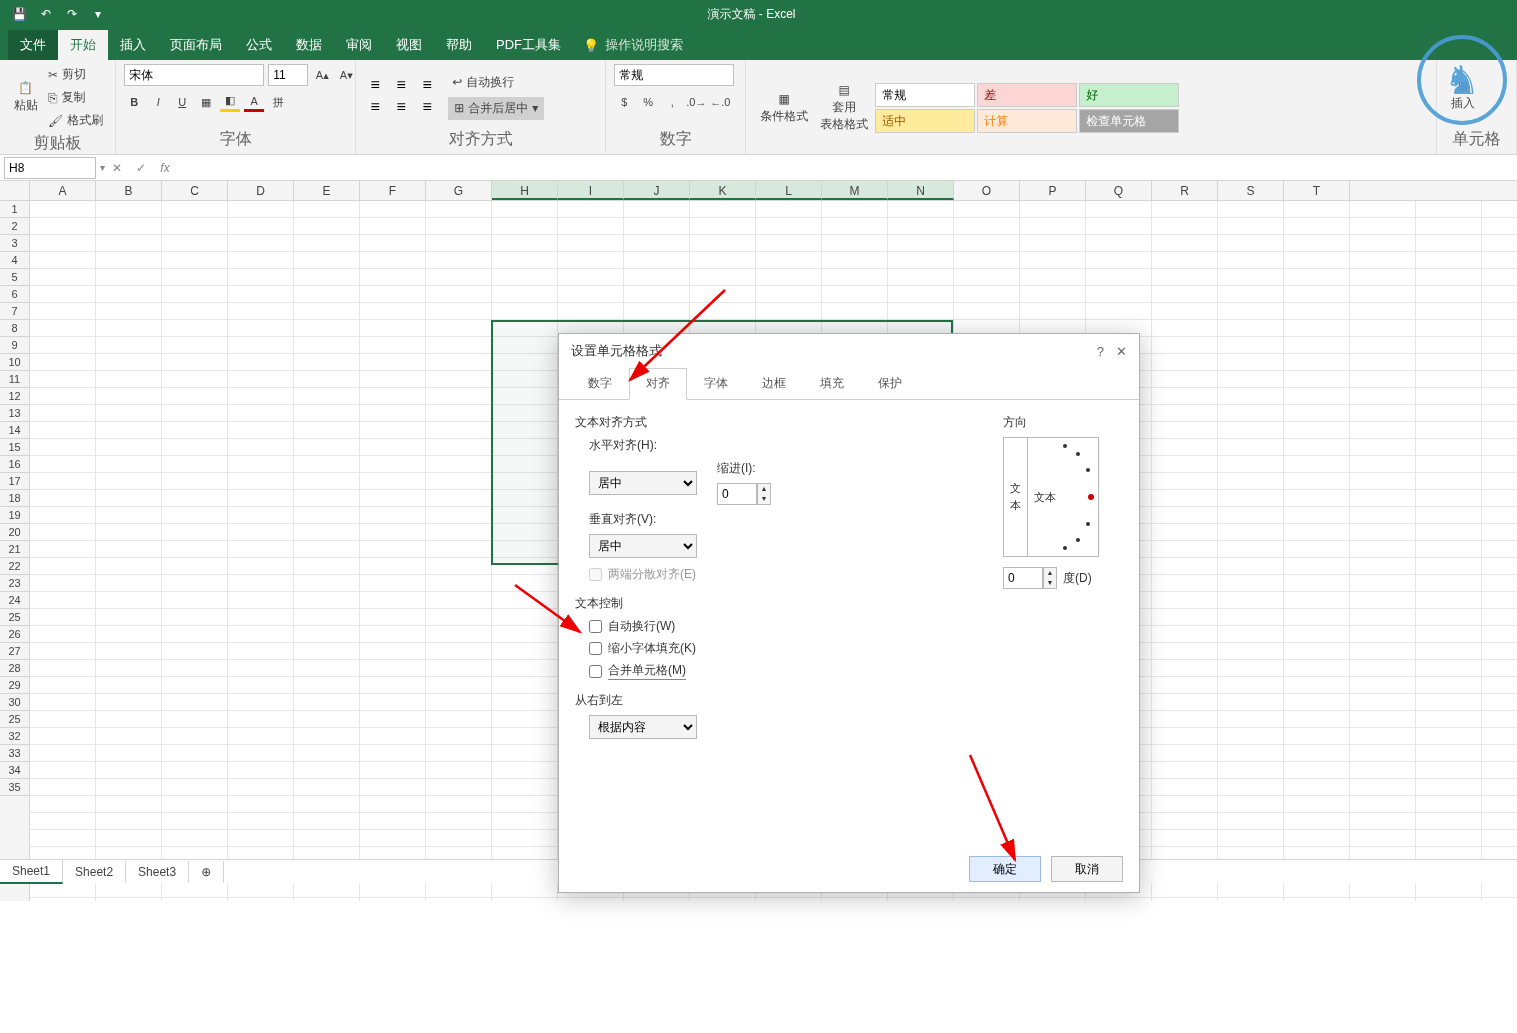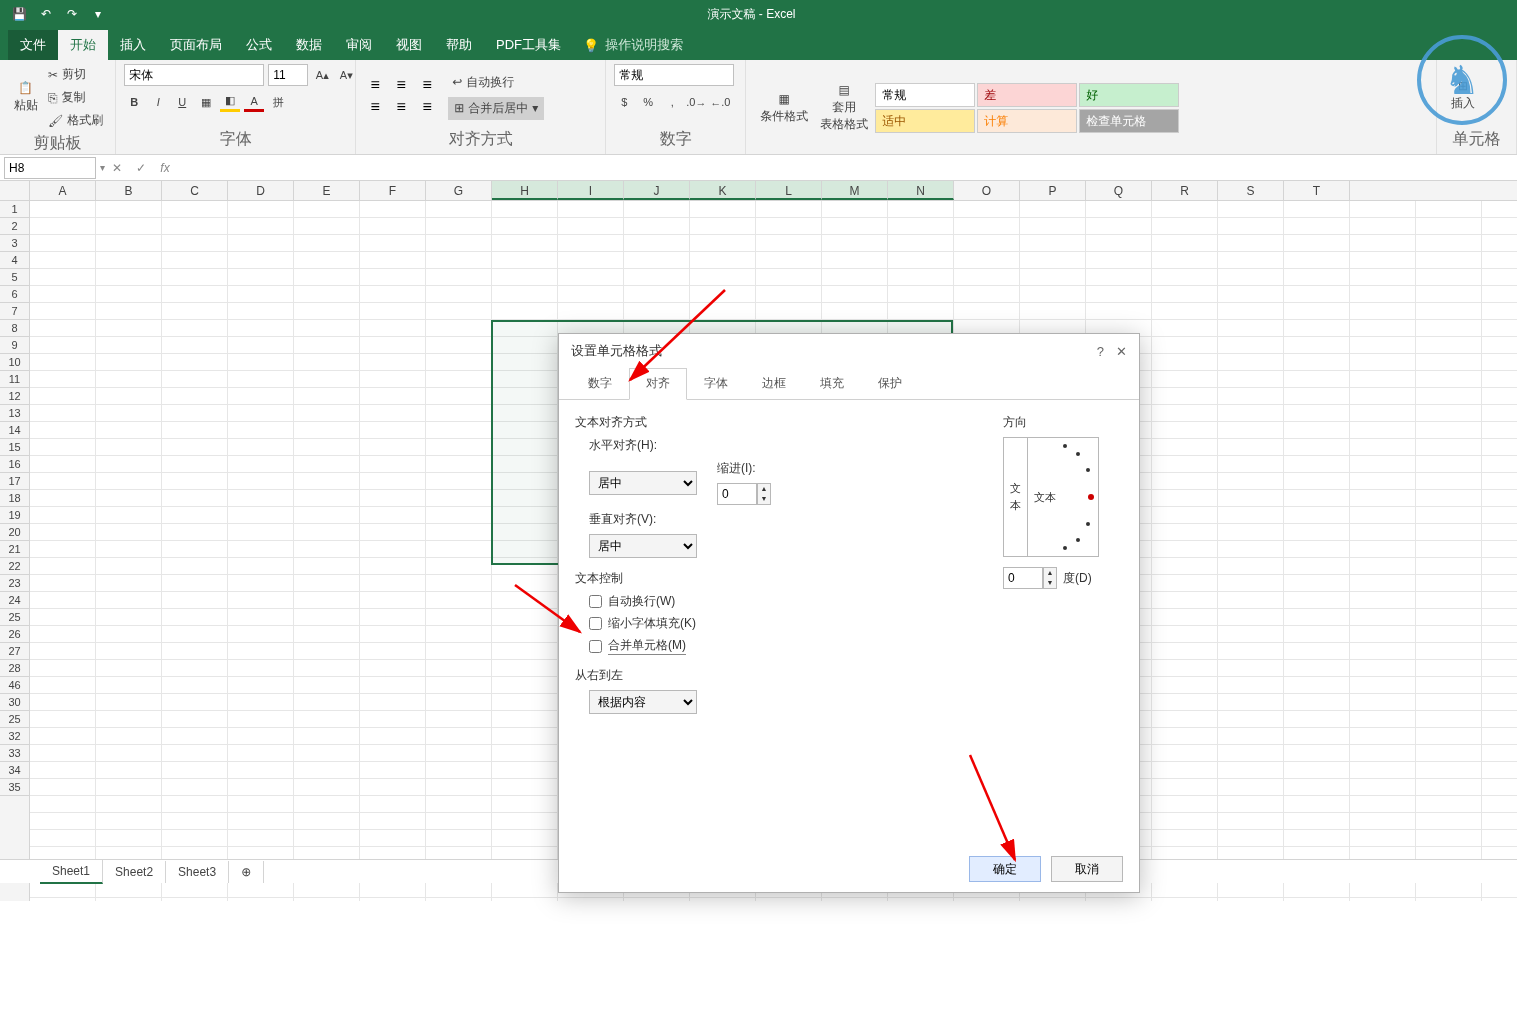--- a/index.html
+++ b/index.html
@@ -56,21 +56,21 @@
 .row-headers { width: 30px; background: #f4f4f4; border-right: 1px solid #d4d4d4; }
 .row-h { height: 17px; border-bottom: 1px solid #d4d4d4; text-align: center; font-size: 11px; color: #444; line-height: 17px; }
 .cells { position: relative; flex: 1; }
 .cell-grid { position: absolute; inset: 0; background:
   repeating-linear-gradient(to right, transparent 0, transparent 65px, #e6e6e6 65px, #e6e6e6 66px),
   repeating-linear-gradient(to bottom, transparent 0, transparent 16px, #e6e6e6 16px, #e6e6e6 17px);
 }
 .selection { position: absolute; border: 2px solid #217346; background: rgba(33,115,70,0.05); }
 
 
-.sheet-tabs { position: absolute; bottom: 150px; left: 0; right: 0; height: 24px; background: #fff; border-top: 1px solid #d4d4d4; display: flex; align-items: center; padding-left: 40px; font-size: 12px; color: #444; }
+.sheet-tabs { position: absolute; bottom: 150px; left: 0; right: 0; height: 24px; background: #fff; border-top: 1px solid #d4d4d4; display: flex; align-items: center; font-size: 12px; color: #444; }
 .sheet-tab { padding: 4px 12px; border-right: 1px solid #d4d4d4; }
 .sheet-tab.active { background: #fff; border-bottom: 2px solid #217346; font-weight: 500; }
 
 
 .dialog { position: absolute; left: 558px; top: 333px; width: 582px; height: 560px; background: #fff; border: 1px solid #b0b0b0; box-shadow: 0 4px 24px rgba(0,0,0,0.25); display: flex; flex-direction: column; }
 .dialog-title { height: 34px; display: flex; align-items: center; justify-content: space-between; padding: 0 12px; font-size: 13px; color: #333; }
 .dialog-title .win-btns { display: flex; gap: 12px; color: #666; }
 .dialog-tabs { display: flex; padding: 0 12px; border-bottom: 1px solid #d0d0d0; }
 .dialog-tab { padding: 6px 16px; font-size: 12px; color: #555; border: 1px solid transparent; cursor: pointer; }
 .dialog-tab.active { background: #fff; border: 1px solid #d0d0d0; border-bottom: 1px solid #fff; margin-bottom: -1px; }
@@ -318,21 +318,21 @@
         <div class="row-h">19</div>
         <div class="row-h">20</div>
         <div class="row-h">21</div>
         <div class="row-h">22</div>
         <div class="row-h">23</div>
         <div class="row-h">24</div>
         <div class="row-h">25</div>
         <div class="row-h">26</div>
         <div class="row-h">27</div>
         <div class="row-h">28</div>
-        <div class="row-h">46</div>
+        <div class="row-h">29</div>
         <div class="row-h">30</div>
         <div class="row-h">25</div>
         <div class="row-h">32</div>
         <div class="row-h">33</div>
         <div class="row-h">34</div>
         <div class="row-h">35</div>
       </div>
     <div class="cells" style="height:700px;">
       <div class="cell-grid"></div>
       <div class="selection" style="left:461px;top:119px;width:462px;height:245px;"></div>
@@ -377,20 +377,24 @@
                 <input class="dlg-spin" value="0" style="">
                 <div class="dlg-spin-btns">
                     <span>▲</span>
                     <span>▼</span>
                   </div>
               </div>
             </div>
           </div>
           <div class="dlg-label" style="margin-top:6px">垂直对齐(V):</div>
           <select class="dlg-select"><option>居中</option></select>
+          <div class="dlg-check" style="margin-top:8px;color:#999;">
+            <input type="checkbox" disabled="" style="">
+            <span>两端分散对齐(E)</span>
+          </div>
         </div>
       </div>
       <div class="dlg-section">
         <div class="dlg-label">文本控制</div>
         <div class="dlg-indent">
           <label class="dlg-check">
               <input type="checkbox" style="">
               <span>自动换行(W)</span>
             </label>
           <label class="dlg-check">

